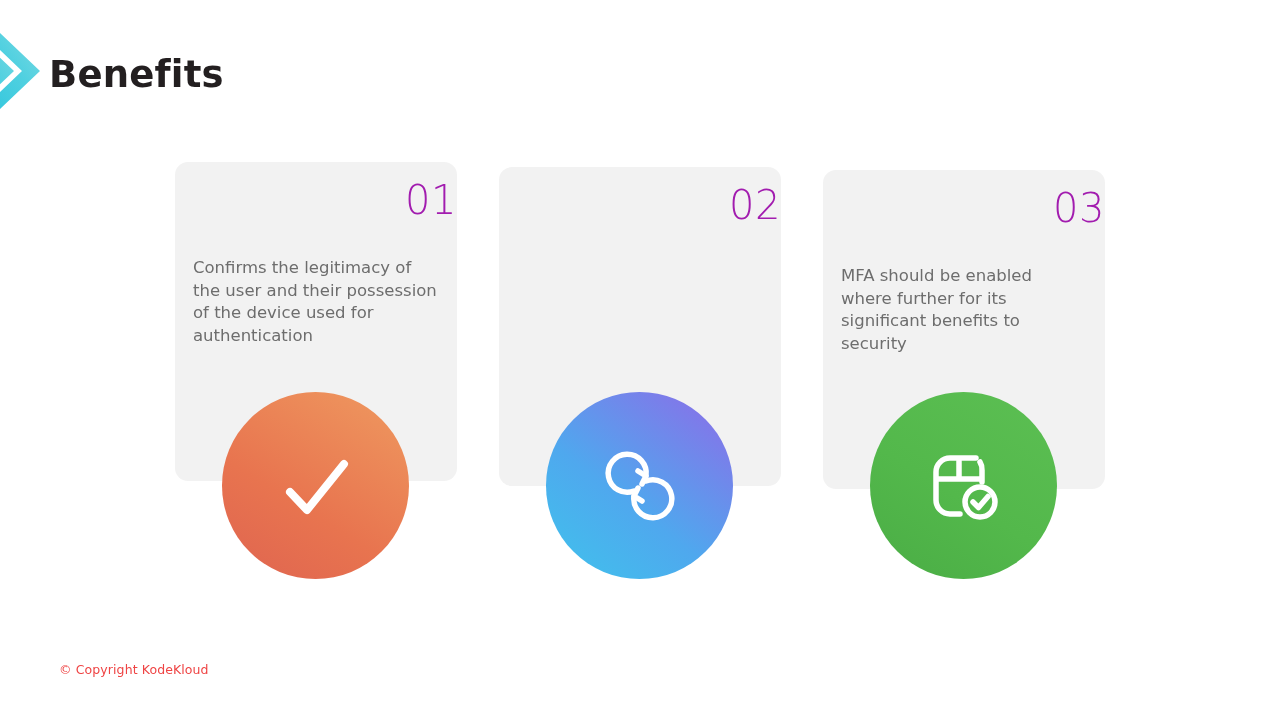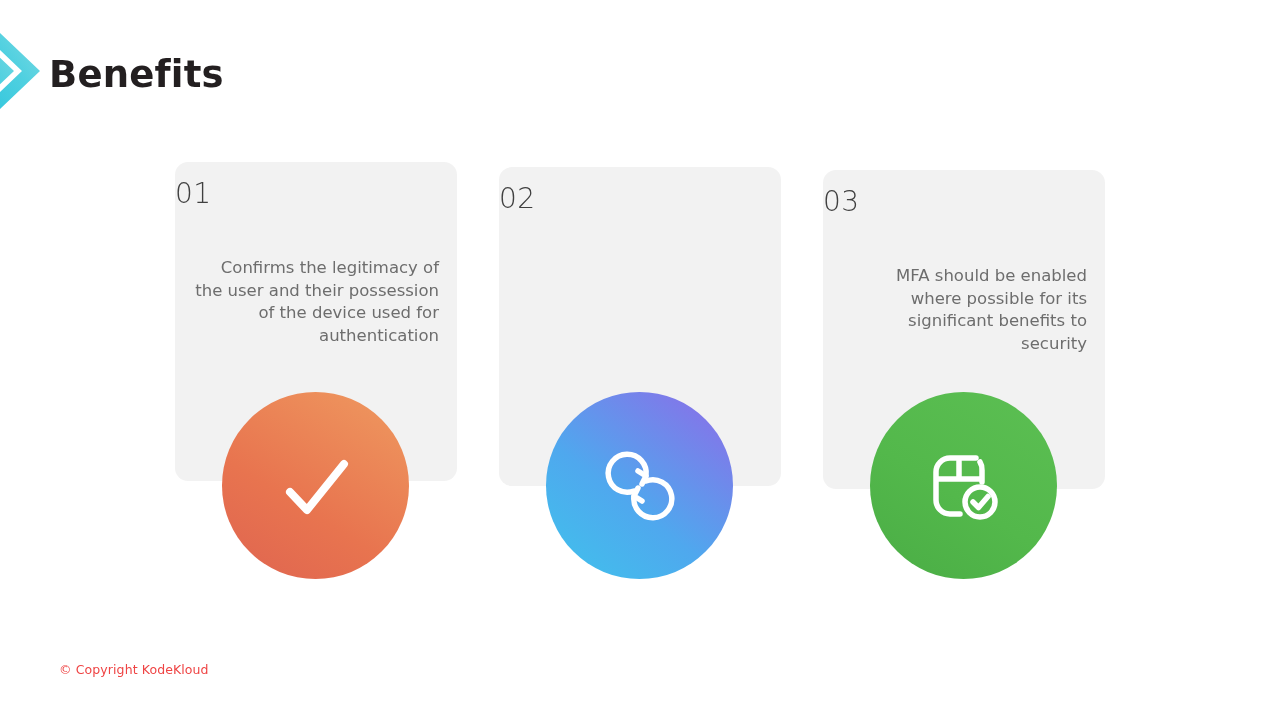--- a/index.html
+++ b/index.html
@@ -44,32 +44,32 @@
   }
   #card-0 { left: 175px; top: 162px; width: 282px; height: 319px; }
   #card-1 { left: 499px; top: 167px; width: 282px; height: 319px; }
   #card-2 { left: 823px; top: 170px; width: 282px; height: 319px; }
 
   .card-number {
     position: absolute;
     left: 0;
     right: 0;
     top: 15px;
-    text-align: left;
-    font-size: 28px;
+    text-align: right;
+    font-size: 40px;
     font-weight: 300;
-    color: #404040;
+    color: #a21caf;
     letter-spacing: 0.5px;
   }
   .card-body {
     position: absolute;
     left: 18px;
     right: 18px;
     top: 95px;
-    text-align: right;
+    text-align: left;
     font-size: 16.5px;
     line-height: 22.6px;
     color: #6d6d6d;
     font-weight: 400;
   }
 
   
   .icon-circle {
     position: absolute;
     width: 187px;
@@ -125,21 +125,21 @@
   <div class="card-number">01</div>
   <div class="card-body">Confirms the legitimacy of the user and their possession of the device used for authentication</div>
 </div>
 
 <div class="card" id="card-1">
   <div class="card-number">02</div>
 </div>
 
 <div class="card" id="card-2">
   <div class="card-number">03</div>
-  <div class="card-body">MFA should be enabled where possible for its significant benefits to security</div>
+  <div class="card-body">MFA should be enabled where further for its significant benefits to security</div>
 </div>
 
 <div class="icon-circle" id="icon-circle-0">
   <svg width="104" height="104" viewBox="0 0 104 104" xmlns="http://www.w3.org/2000/svg">
     <path d="M26 58 L43 76 L80 30" fill="none" stroke="#ffffff" stroke-width="8" stroke-linecap="round" stroke-linejoin="round"></path>
   </svg>
 </div>
 
 <div class="icon-circle" id="icon-circle-1">
   <svg width="104" height="104" viewBox="0 0 104 104" xmlns="http://www.w3.org/2000/svg">

